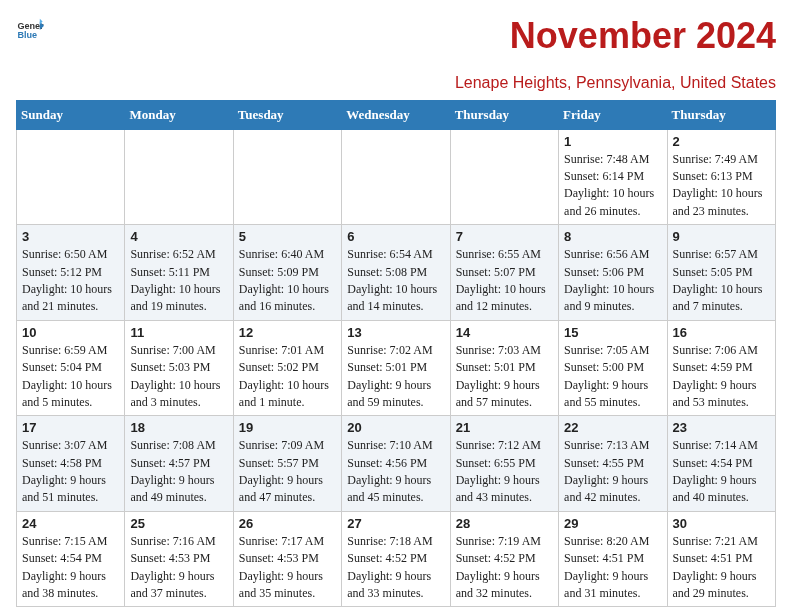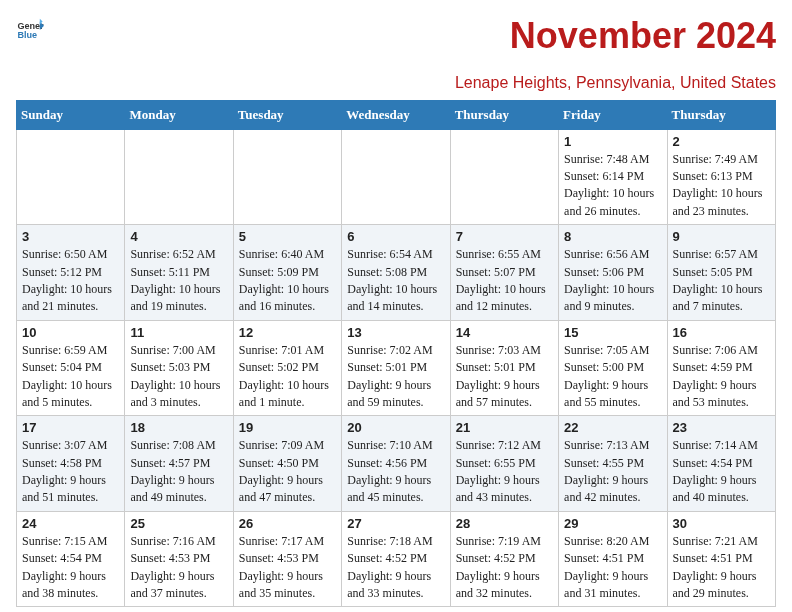--- a/index.html
+++ b/index.html
@@ -229,21 +229,21 @@
         </td>
         <td>
           <span class="day-num">18</span>
           <div class="day-info">Sunrise: 7:08 AM
 Sunset: 4:57 PM
 Daylight: 9 hours and 49 minutes.</div>
         </td>
         <td>
           <span class="day-num">19</span>
           <div class="day-info">Sunrise: 7:09 AM
-Sunset: 4:50 PM
+Sunset: 5:57 PM
 Daylight: 9 hours and 47 minutes.</div>
         </td>
         <td>
           <span class="day-num">20</span>
           <div class="day-info">Sunrise: 7:10 AM
 Sunset: 4:56 PM
 Daylight: 9 hours and 45 minutes.</div>
         </td>
         <td>
           <span class="day-num">21</span>

